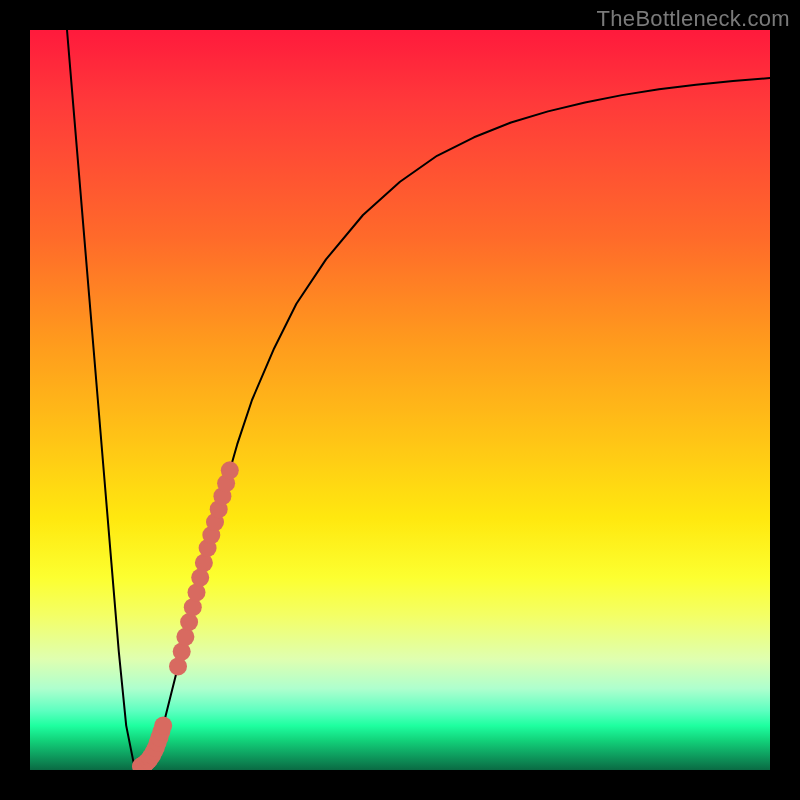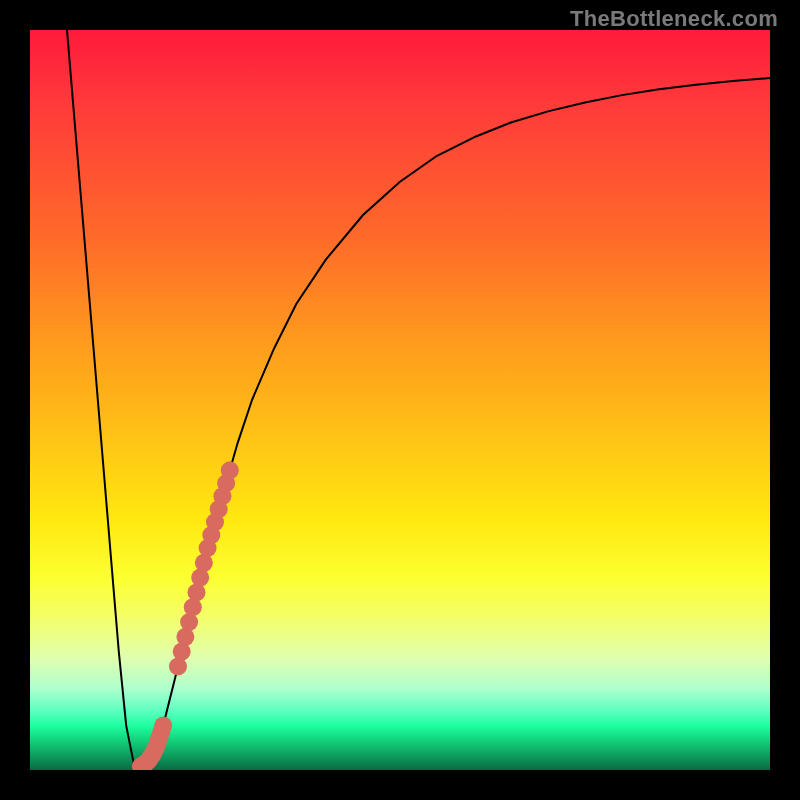--- a/index.html
+++ b/index.html
@@ -41,24 +41,24 @@
       #5dffc0 92%,
       #1effa0 94%,
       #12d27a 96%,
       #0e9e5f 98%,
       #0a6a43 100%
     );
   }
   .watermark {
     position: absolute;
     top: 6px;
-    right: 22px;
+    right: 10px;
     color: #7a7a7a;
     font-size: 22px;
-    font-weight: 700;
+    font-weight: 400;
     letter-spacing: 0.3px;
     user-select: none;
   }
   svg.curve {
     position: absolute;
     left: 0;
     top: 0;
     width: 740px;
     height: 740px;
   }

